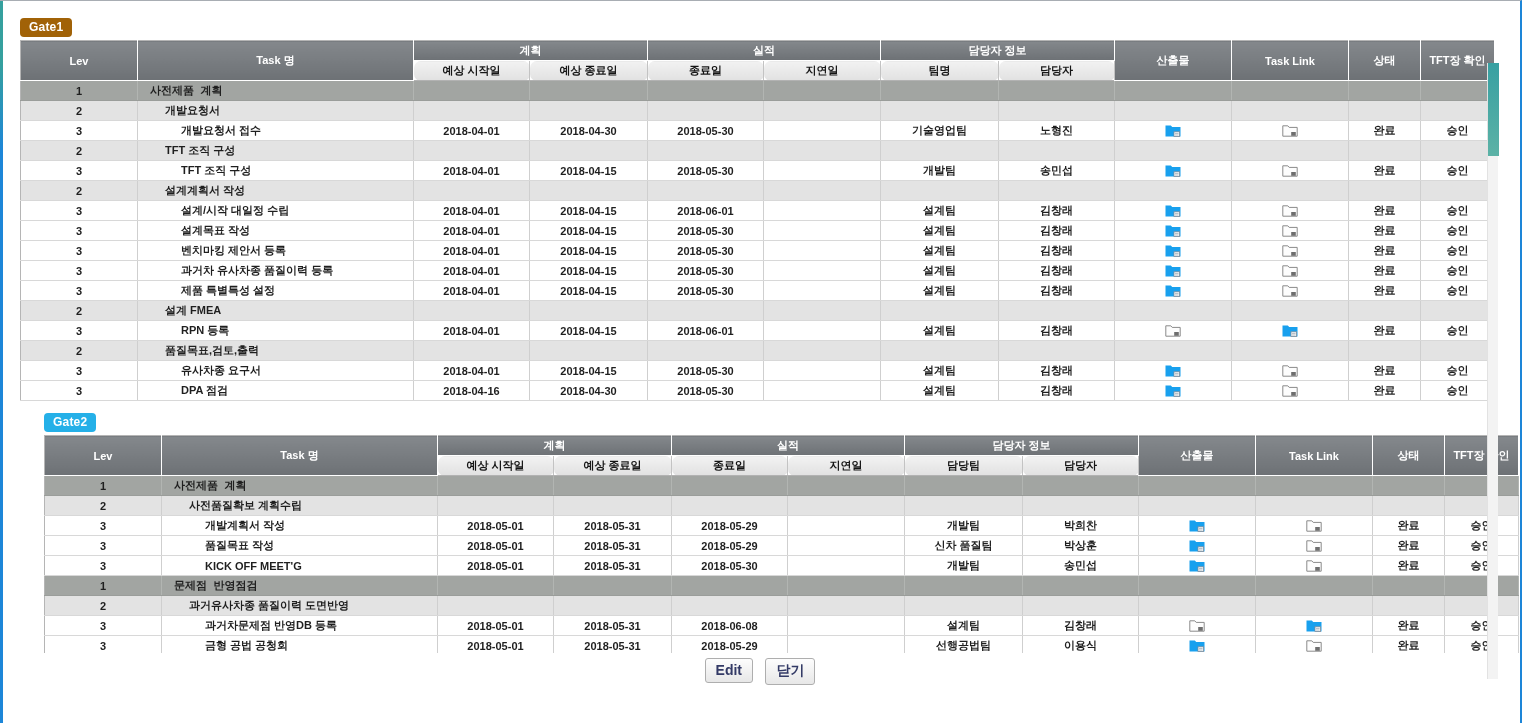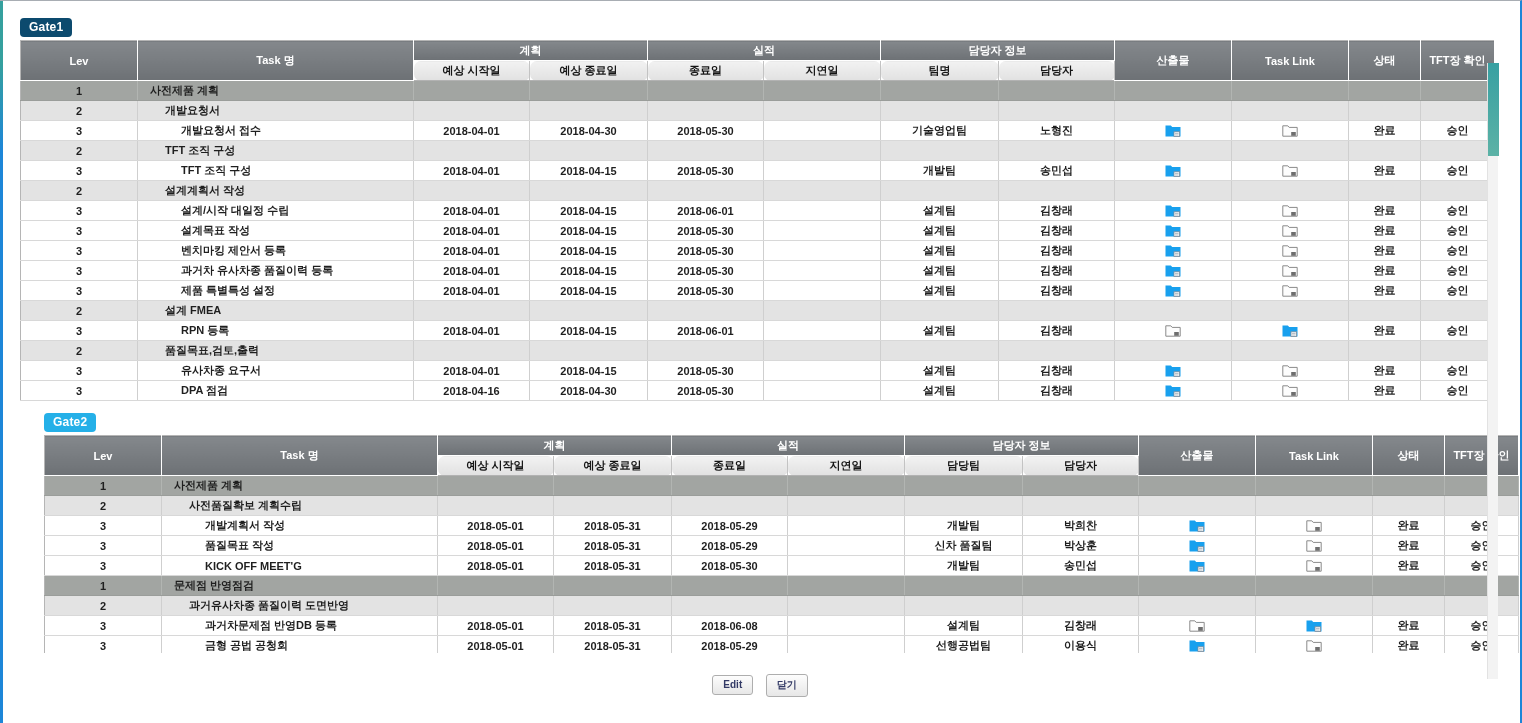--- a/index.html
+++ b/index.html
@@ -37,52 +37,52 @@
     border-right:1px solid #c3c3c3; border-bottom:1px solid #b2b2b2;border-radius:7px;
   }
   table.wbs td {
     height:20px; padding:0 4px; border-right:1px solid #cfcfcf; border-bottom:1px solid #d8d8d8;
     white-space:nowrap; overflow:hidden; font-weight:bold; color:#1f1f1f; background:#fff;
   }
   tr.lev1 td { background:#a2a5a2; border-right-color:#b2b5b2; border-bottom-color:#9a9d9a; }
   tr.lev2 td { background:#e3e3e3; }
   td.c { text-align:center; }
   td.task { text-align:left; }
-  .ind1 { padding-left:12px !important; }
+  .ind1 { padding-left:12px !important;font-family:Liberation Mono, monospace; }
   .ind2 { padding-left:27px !important; }
   .ind3 { padding-left:43px !important; }
   .task-link { color:#3a3af2; cursor:pointer; }
   .approve-link { color:#6c63e6; cursor:pointer; }
   .folder { display:inline-block; vertical-align:middle; line-height:0; cursor:pointer; }
   .scroll-track {
     position:absolute; left:1487px; top:62px; width:11px; height:616px;
     background:#f3f3f3; border-left:1px solid #e2e2e2; z-index:4;
   }
   .scroll-thumb {
     position:absolute; left:0; top:0; width:11px; height:93px;
     background:linear-gradient(#38a0a2,#5cb2a6); cursor:pointer;
   }
   .footer { text-align:center; margin-top:5px; }
   .btn {
-    display:inline-block; padding:3px 10px 4px 10px; font-size:10px; font-weight:bold;
+    display:inline-block; padding:3px 10px 4px 10px; font-size:14px; font-weight:bold;
     color:#333a66; background:linear-gradient(#fdfdfd,#e7e7e7); border:1px solid #aeaeae;
-    border-radius:3px; margin:16px 4px; cursor:pointer; font-family:"Liberation Sans", sans-serif;
+    border-radius:3px; margin:0 4px; cursor:pointer; font-family:"Liberation Sans", sans-serif;
   }
 </style>
 </head>
 <body>
 
 <div class="window">
   <div class="left-edge"></div>
 
 
   <div class="content">
     <div id="gates-container">
   <section class="gate-section">
-    <span class="gate-badge" style="background: #0c4a6e;">Gate1</span>
+    <span class="gate-badge" style="background: #a16207;">Gate1</span>
     <table class="wbs">
       <colgroup>
         <col style="width:117px">
               <col style="width:276px">
               <col style="width:116px">
               <col style="width:118px">
         <col style="width:116px">
               <col style="width:117px">
               <col style="width:118px">
               <col style="width:116px">

